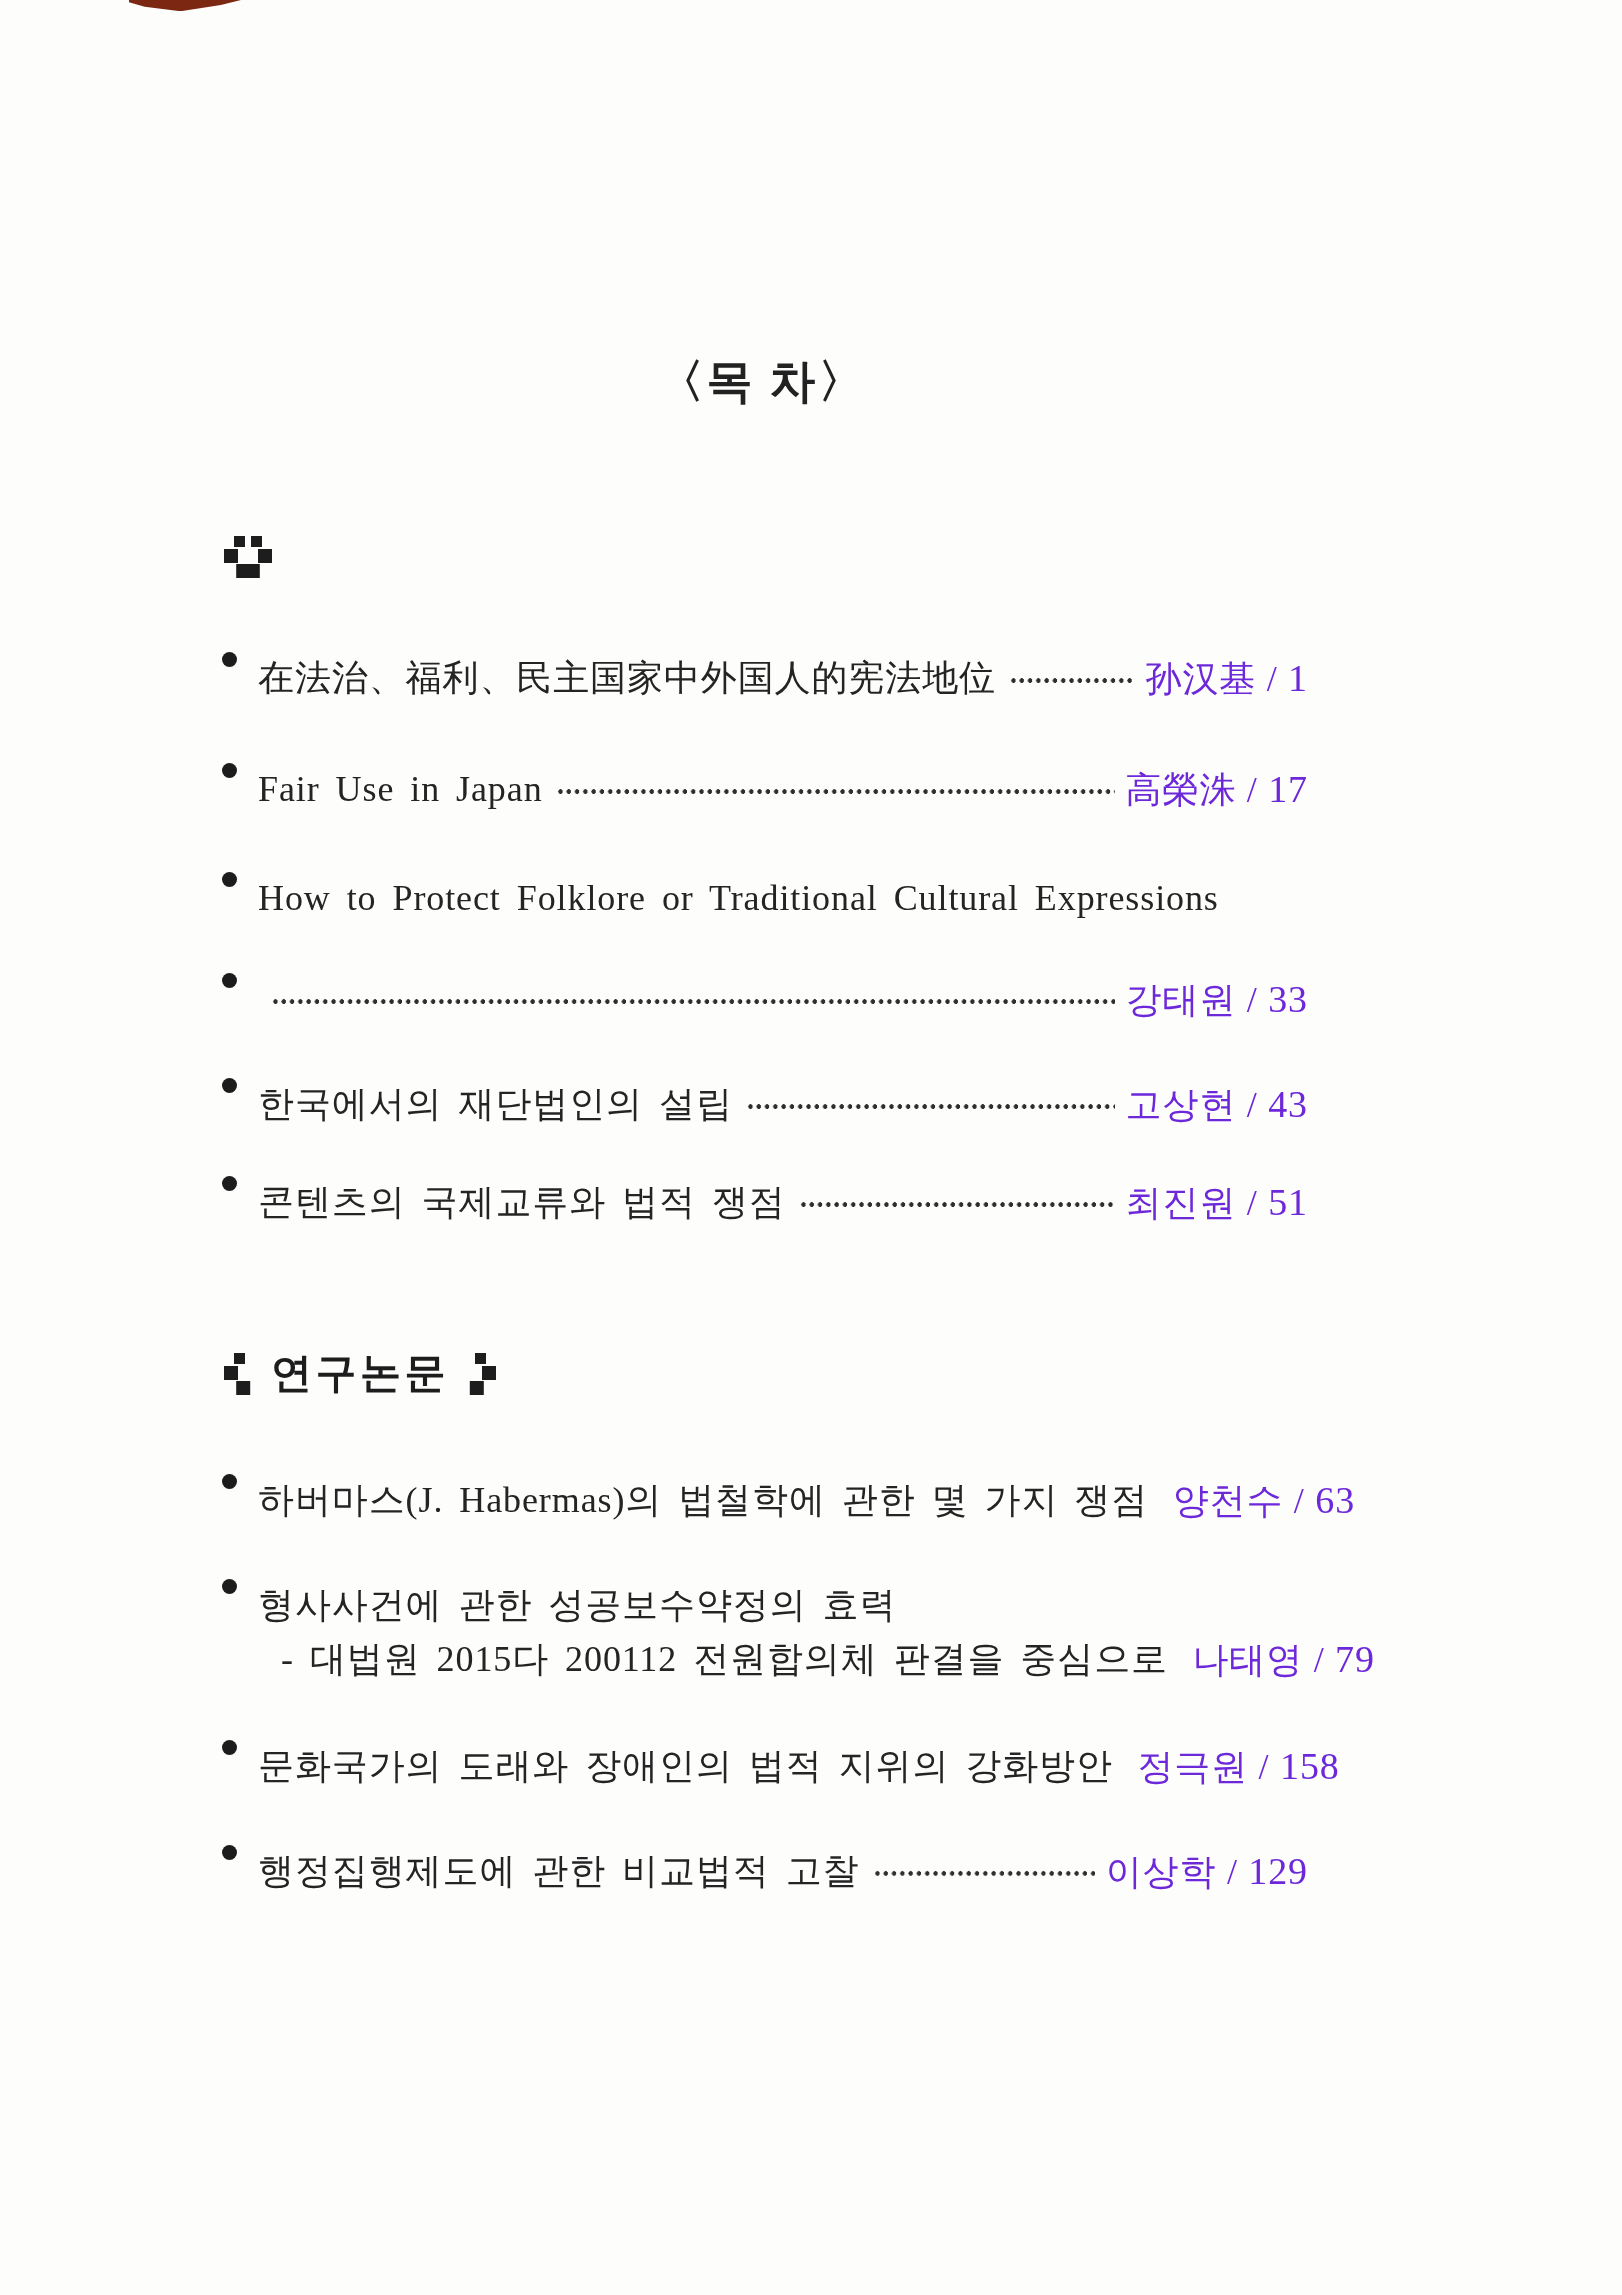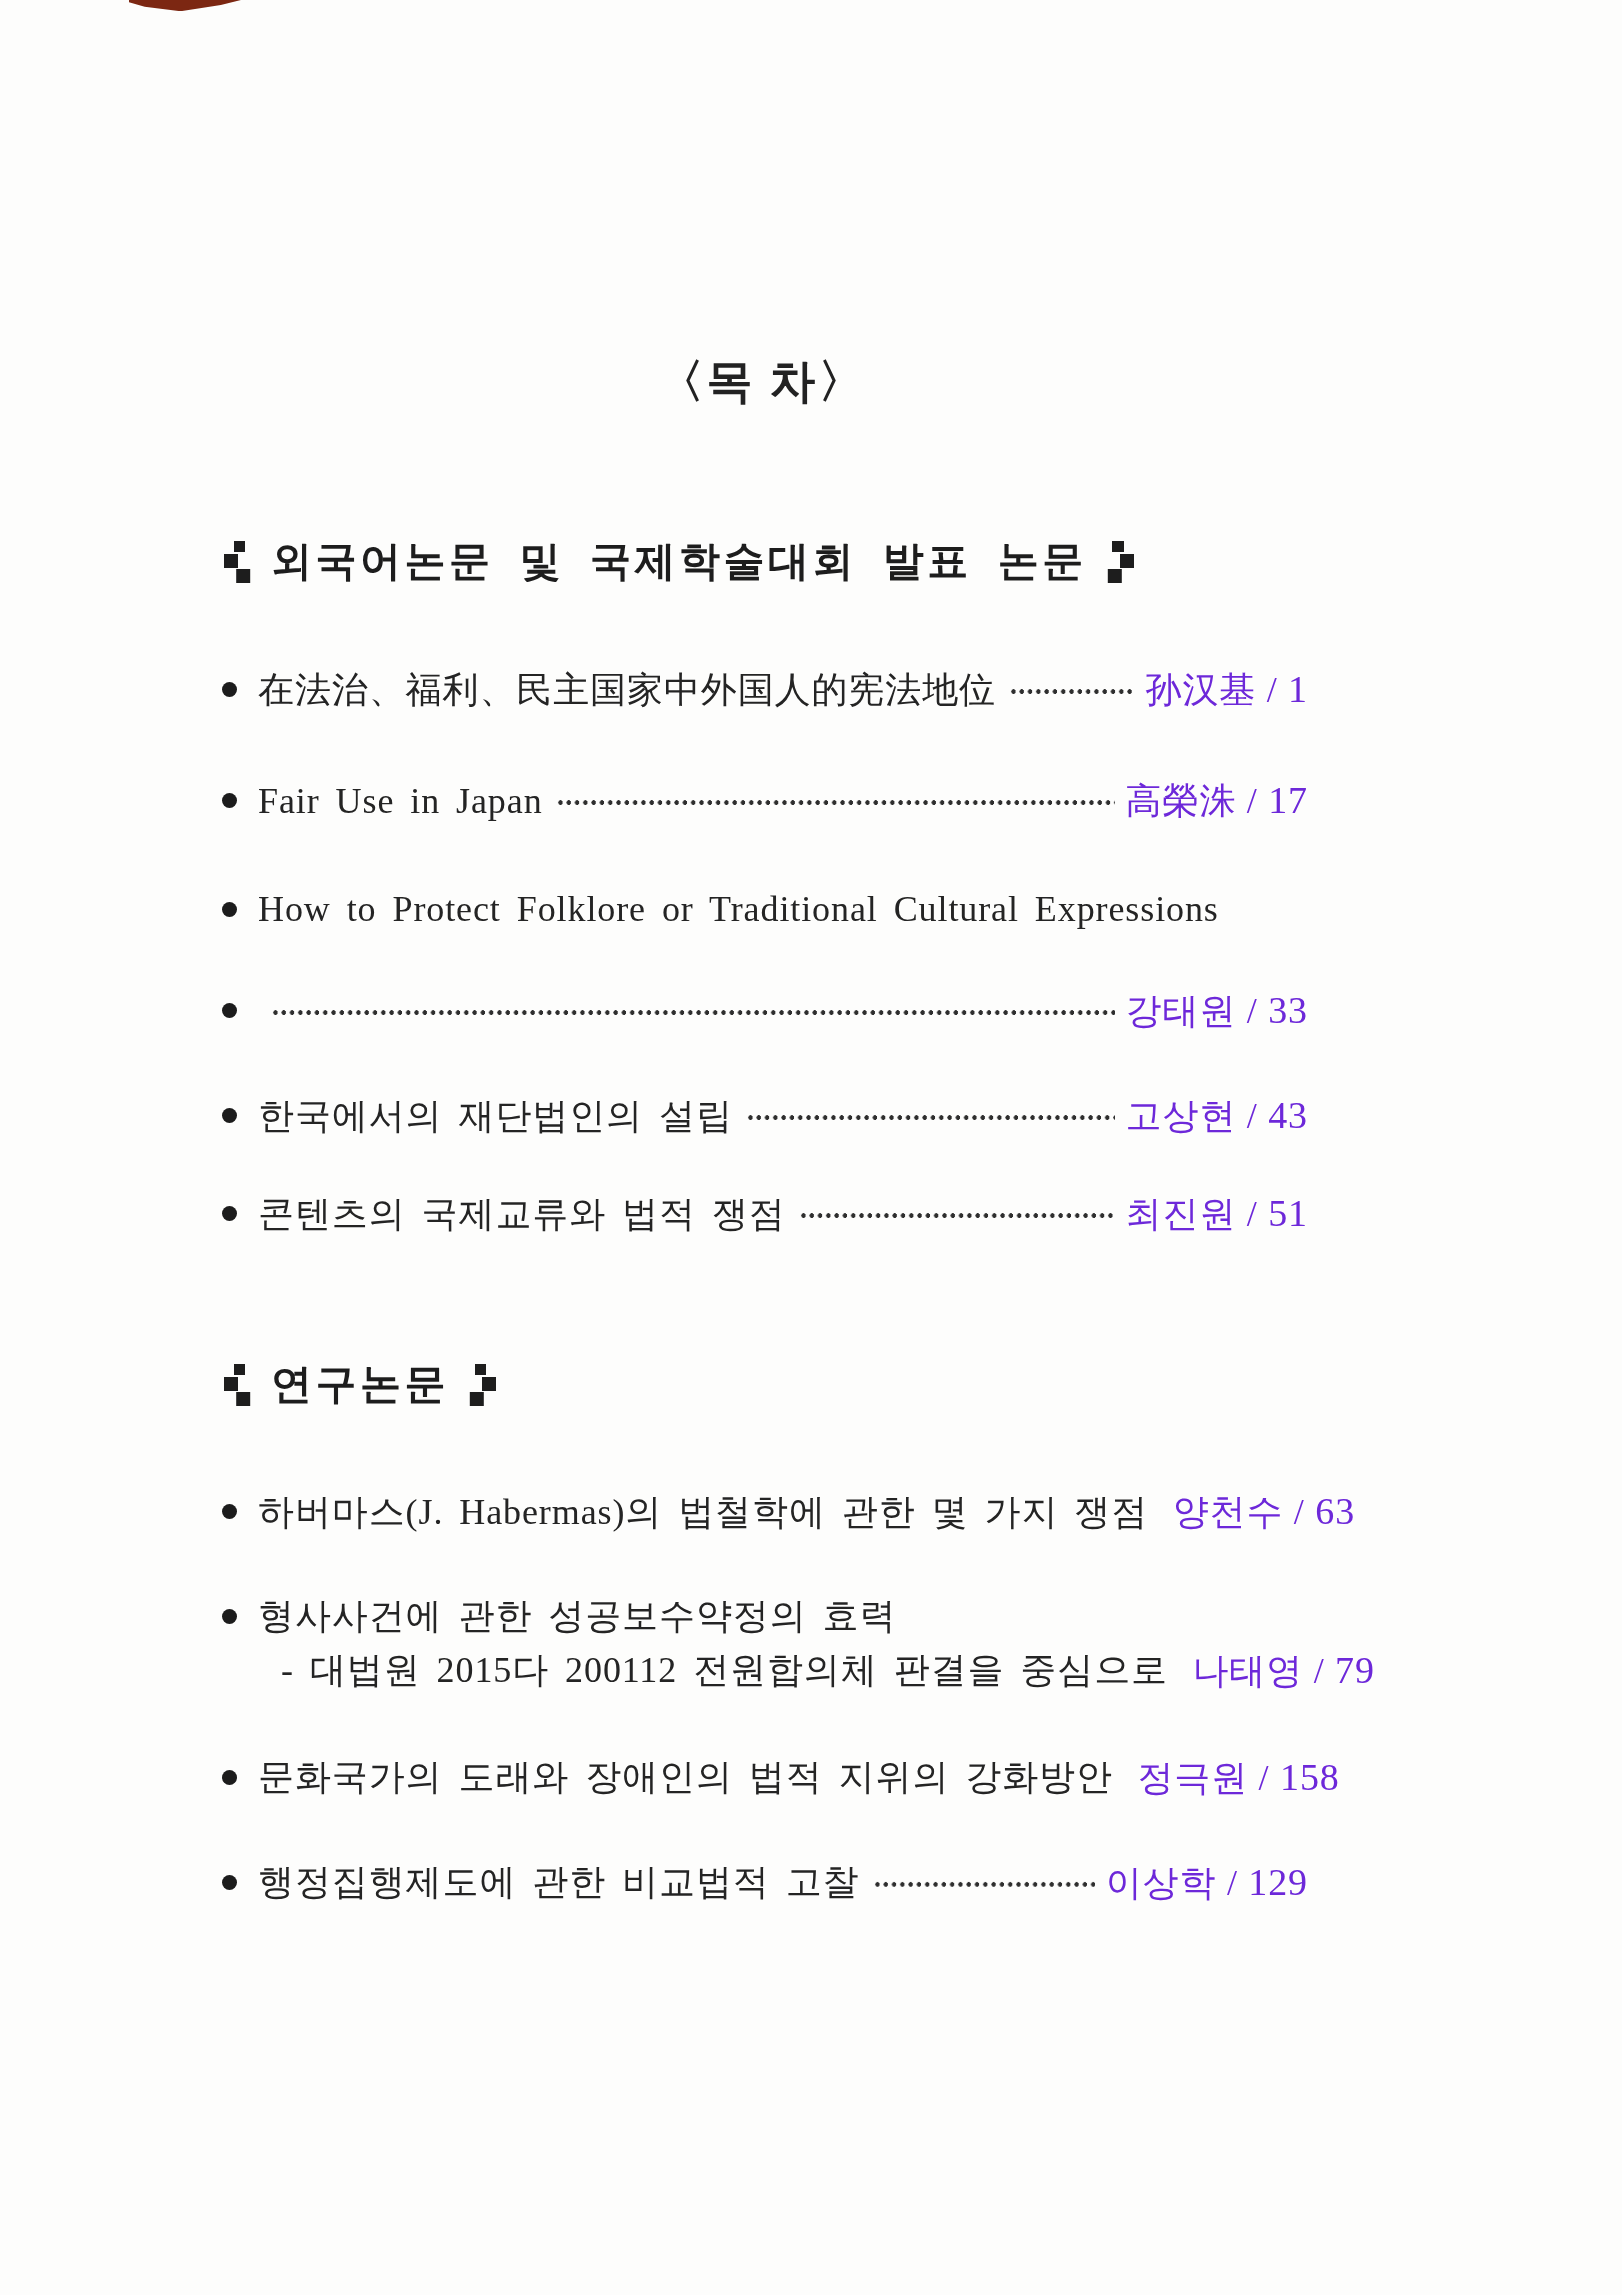--- a/index.html
+++ b/index.html
@@ -55,21 +55,21 @@
   .sec-0 .entry:nth-child(2) { margin-top:58px; }
   .sec-0 .entry:nth-child(3) { margin-top:56px; }
   .sec-0 .entry:nth-child(4) { margin-top:49px; }
   .sec-0 .entry:nth-child(5) { margin-top:52px; }
   .sec-0 .entry:nth-child(6) { margin-top:45px; }
   .sec-1 .entry:nth-child(1) { margin-top:72px; }
   .sec-1 .entry:nth-child(2) { margin-top:52px; }
   .sec-1 .entry:nth-child(3) { margin-top:54px; }
   .sec-1 .entry:nth-child(4) { margin-top:52px; }
 
-  .row { display:flex; align-items:center; line-height:52px; }
+  .row { display:flex; align-items:flex-start; line-height:52px; }
   .bullet {
     flex:0 0 auto;
     width:15px; height:15px; border-radius:50%;
     background:#1c1c1c; margin-right:21px;
   }
   .etitle {
     flex:0 0 auto;
     font-size:36px; letter-spacing:0.9px; word-spacing:6.1px;
     white-space:nowrap; color:#242424;
   }
@@ -95,21 +95,20 @@
 <body>
 
 <div class="page">
   <div class="red-streak"></div>
   <div class="content">
     <div class="doc-title">〈목 차〉</div>
     <div id="sections">
         <section class="toc-section sec-0">
           <div class="sec-header">
             <span class="orn orn-left"></span>
-            <span class="sec-header-text">외국어논문 및 국제학술대회 발표 논문</span>
             <span class="orn orn-right"></span>
           </div>
           <div class="entries">
             <div class="entry v-single">
               <div class="row line1">
                 <span class="bullet"></span>
                 <span class="etitle">在法治、福利、民主国家中外国人的宪法地位</span>
                 <span class="leader"></span>
                 <span class="ref"><span class="author">孙汉基</span><span class="sep">/</span><span class="pageno">1</span></span>
               </div>

